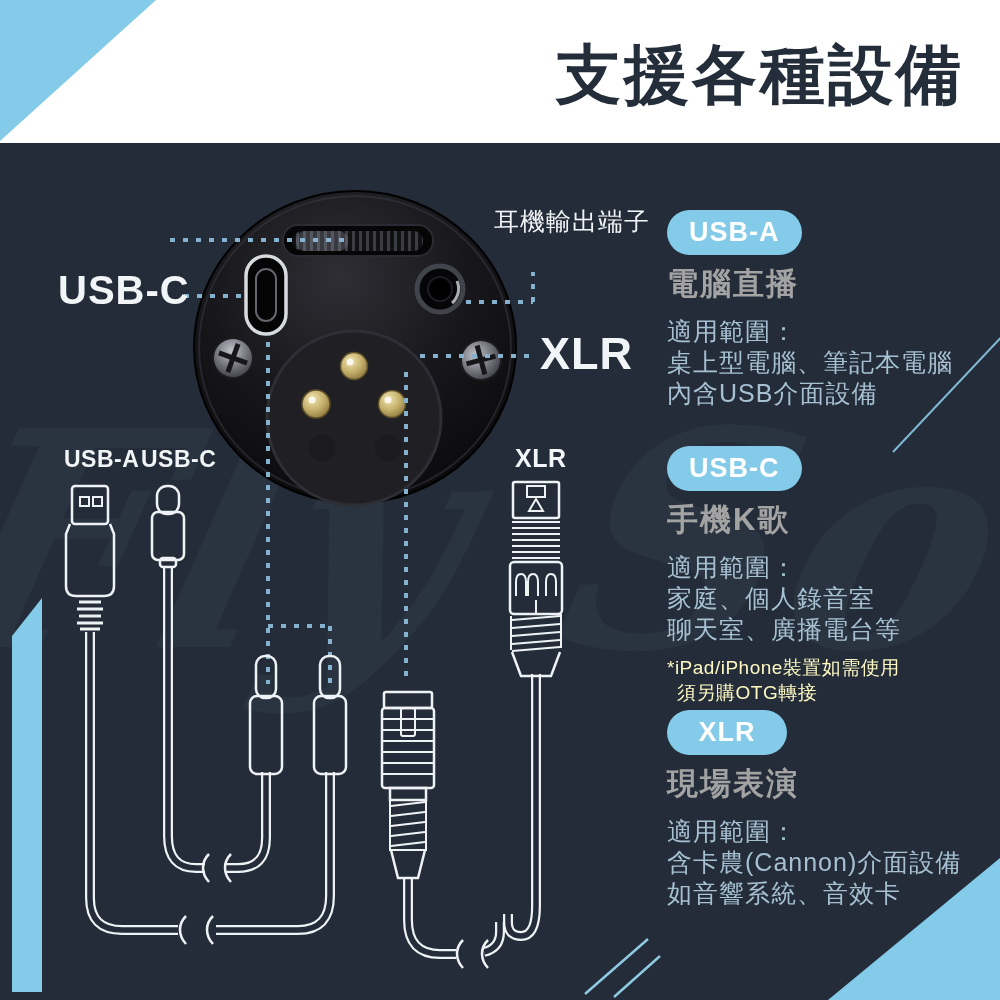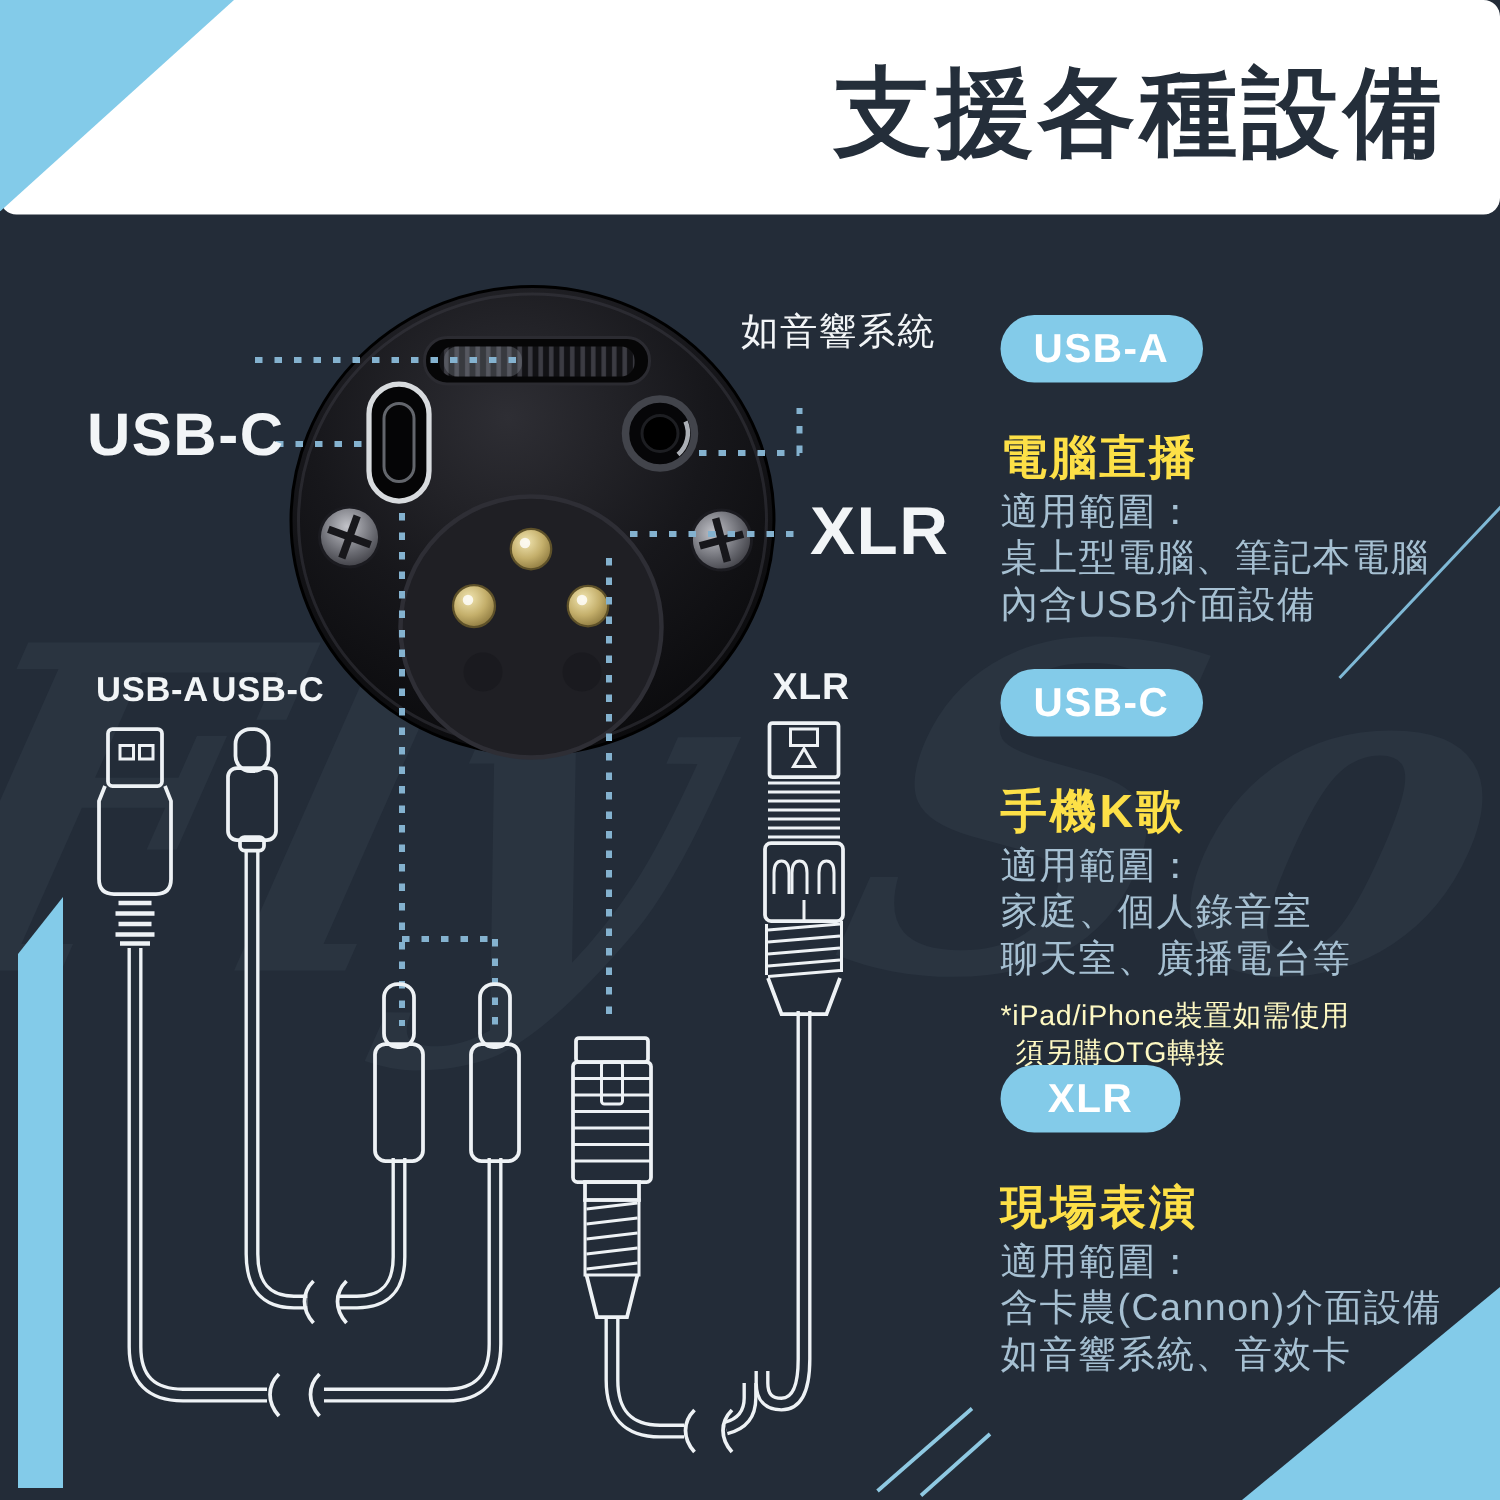--- a/index.html
+++ b/index.html
@@ -6,21 +6,20 @@
   html,body { background:#10151c; }
   .page {
     position:relative; width:1000px; height:1000px; overflow:hidden;
     background:#232C38;
     font-family:"Liberation Sans", sans-serif;
   }
   
   .header-band {
     position:absolute; left:0; top:0; width:1000px; height:143px;
     background:#ffffff;
-    border-radius:11px;
   }
   .header-triangle {
     position:absolute; left:0; top:0; width:156px; height:141px;
     background:#83CBE9;
     clip-path:polygon(0 0, 100% 0, 0 100%);
   }
   .page-title {
     position:absolute; right:36px; top:0; height:143px; line-height:150px;
     font-size:65px; font-weight:900; color:#242E3A; letter-spacing:3px;
     white-space:nowrap;
@@ -57,25 +56,25 @@
   .sec-1 { top:210px; }
   .sec-2 { top:446px; }
   .sec-3 { top:710px; }
   .badge {
     display:inline-block; min-width:120px; height:45px; line-height:45px;
     padding:0 22px; border-radius:23px; background:#83CBE9;
     color:#ffffff; font-size:27px; font-weight:bold; text-align:center;
     letter-spacing:1px;
   }
   .sec-heading {
-    margin-top:29px; font-size:31px; font-weight:900; color:#fde047;
+    margin-top:8px; font-size:31px; font-weight:900; color:#a3a3a3;
     letter-spacing:2px; white-space:nowrap;
   }
   .sec-body {
-    margin-top:0; font-size:25px; line-height:31px; color:#A6C0D2;
+    margin-top:11px; font-size:25px; line-height:31px; color:#A6C0D2;
     letter-spacing:1px; white-space:nowrap;
   }
   .sec-foot {
     margin-top:10px; font-size:19px; line-height:25px; color:#fef9c3;
     letter-spacing:0.5px; white-space:nowrap;
   }
   .sec-foot .foot-2 { padding-left:10px; }
   
   .diagram-svg { position:absolute; left:0; top:0; width:1000px; height:1000px; }
 </style>
@@ -250,21 +249,21 @@
         <path d="M536,600 V614" stroke-width="2"></path>
         <path d="M512,620 L560,616 M512,628 L560,624 M512,636 L560,632 M512,644 L560,640 M512,651 L560,647" stroke-width="2"></path>
         <path d="M511,616 V650 M561,614 V648" stroke-width="2"></path>
         <path d="M512,652 L521,676 H551 L560,652"></path>
       </g>
     </g>
   </svg>
 
   <div class="lbl lbl-usbc-big">USB-C</div>
   <div class="lbl lbl-jack">
-    <div>如音響系統</div>
+    <div>耳機輸出端子</div>
   </div>
   <div class="lbl lbl-xlr-big">XLR</div>
 
   <div class="lbl lbl-cable lbl-cable-usba">USB-A</div>
   <div class="lbl lbl-cable lbl-cable-usbc">USB-C</div>
   <div class="lbl lbl-cable lbl-cable-xlr">XLR</div>
 
   <div class="section sec-1">
     <div class="badge">USB-A</div>
     <div class="sec-heading">電腦直播</div>

